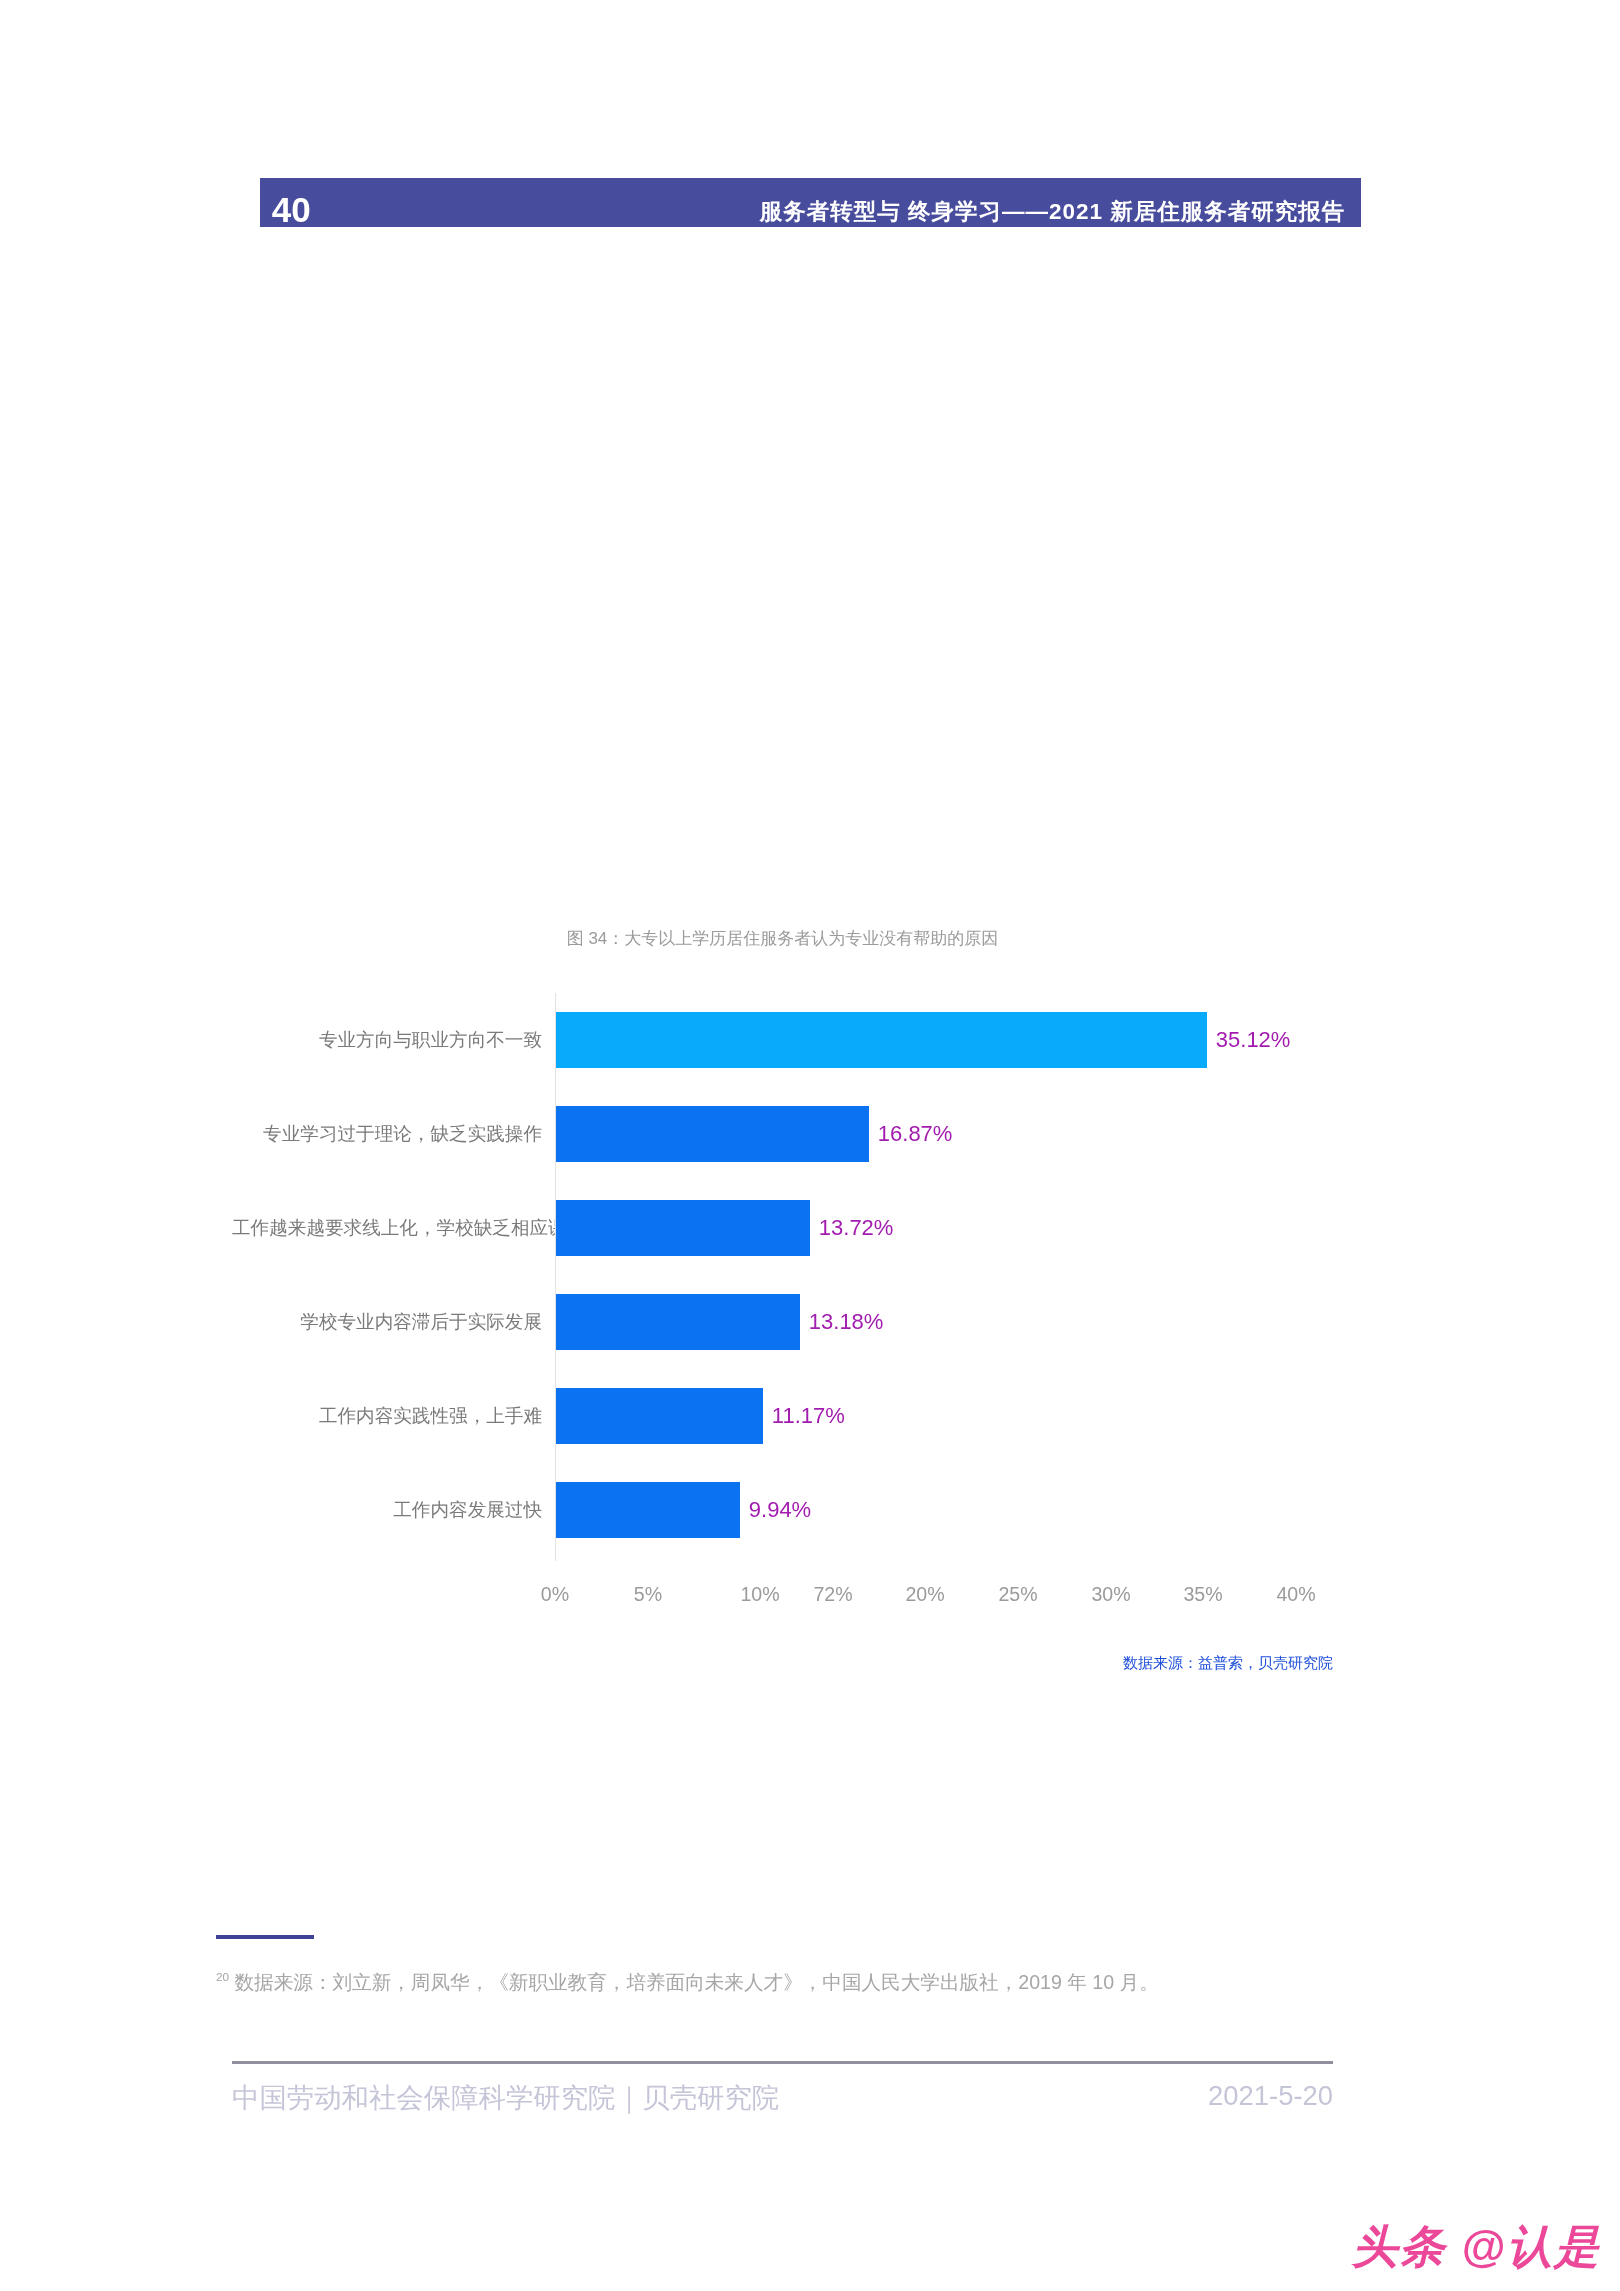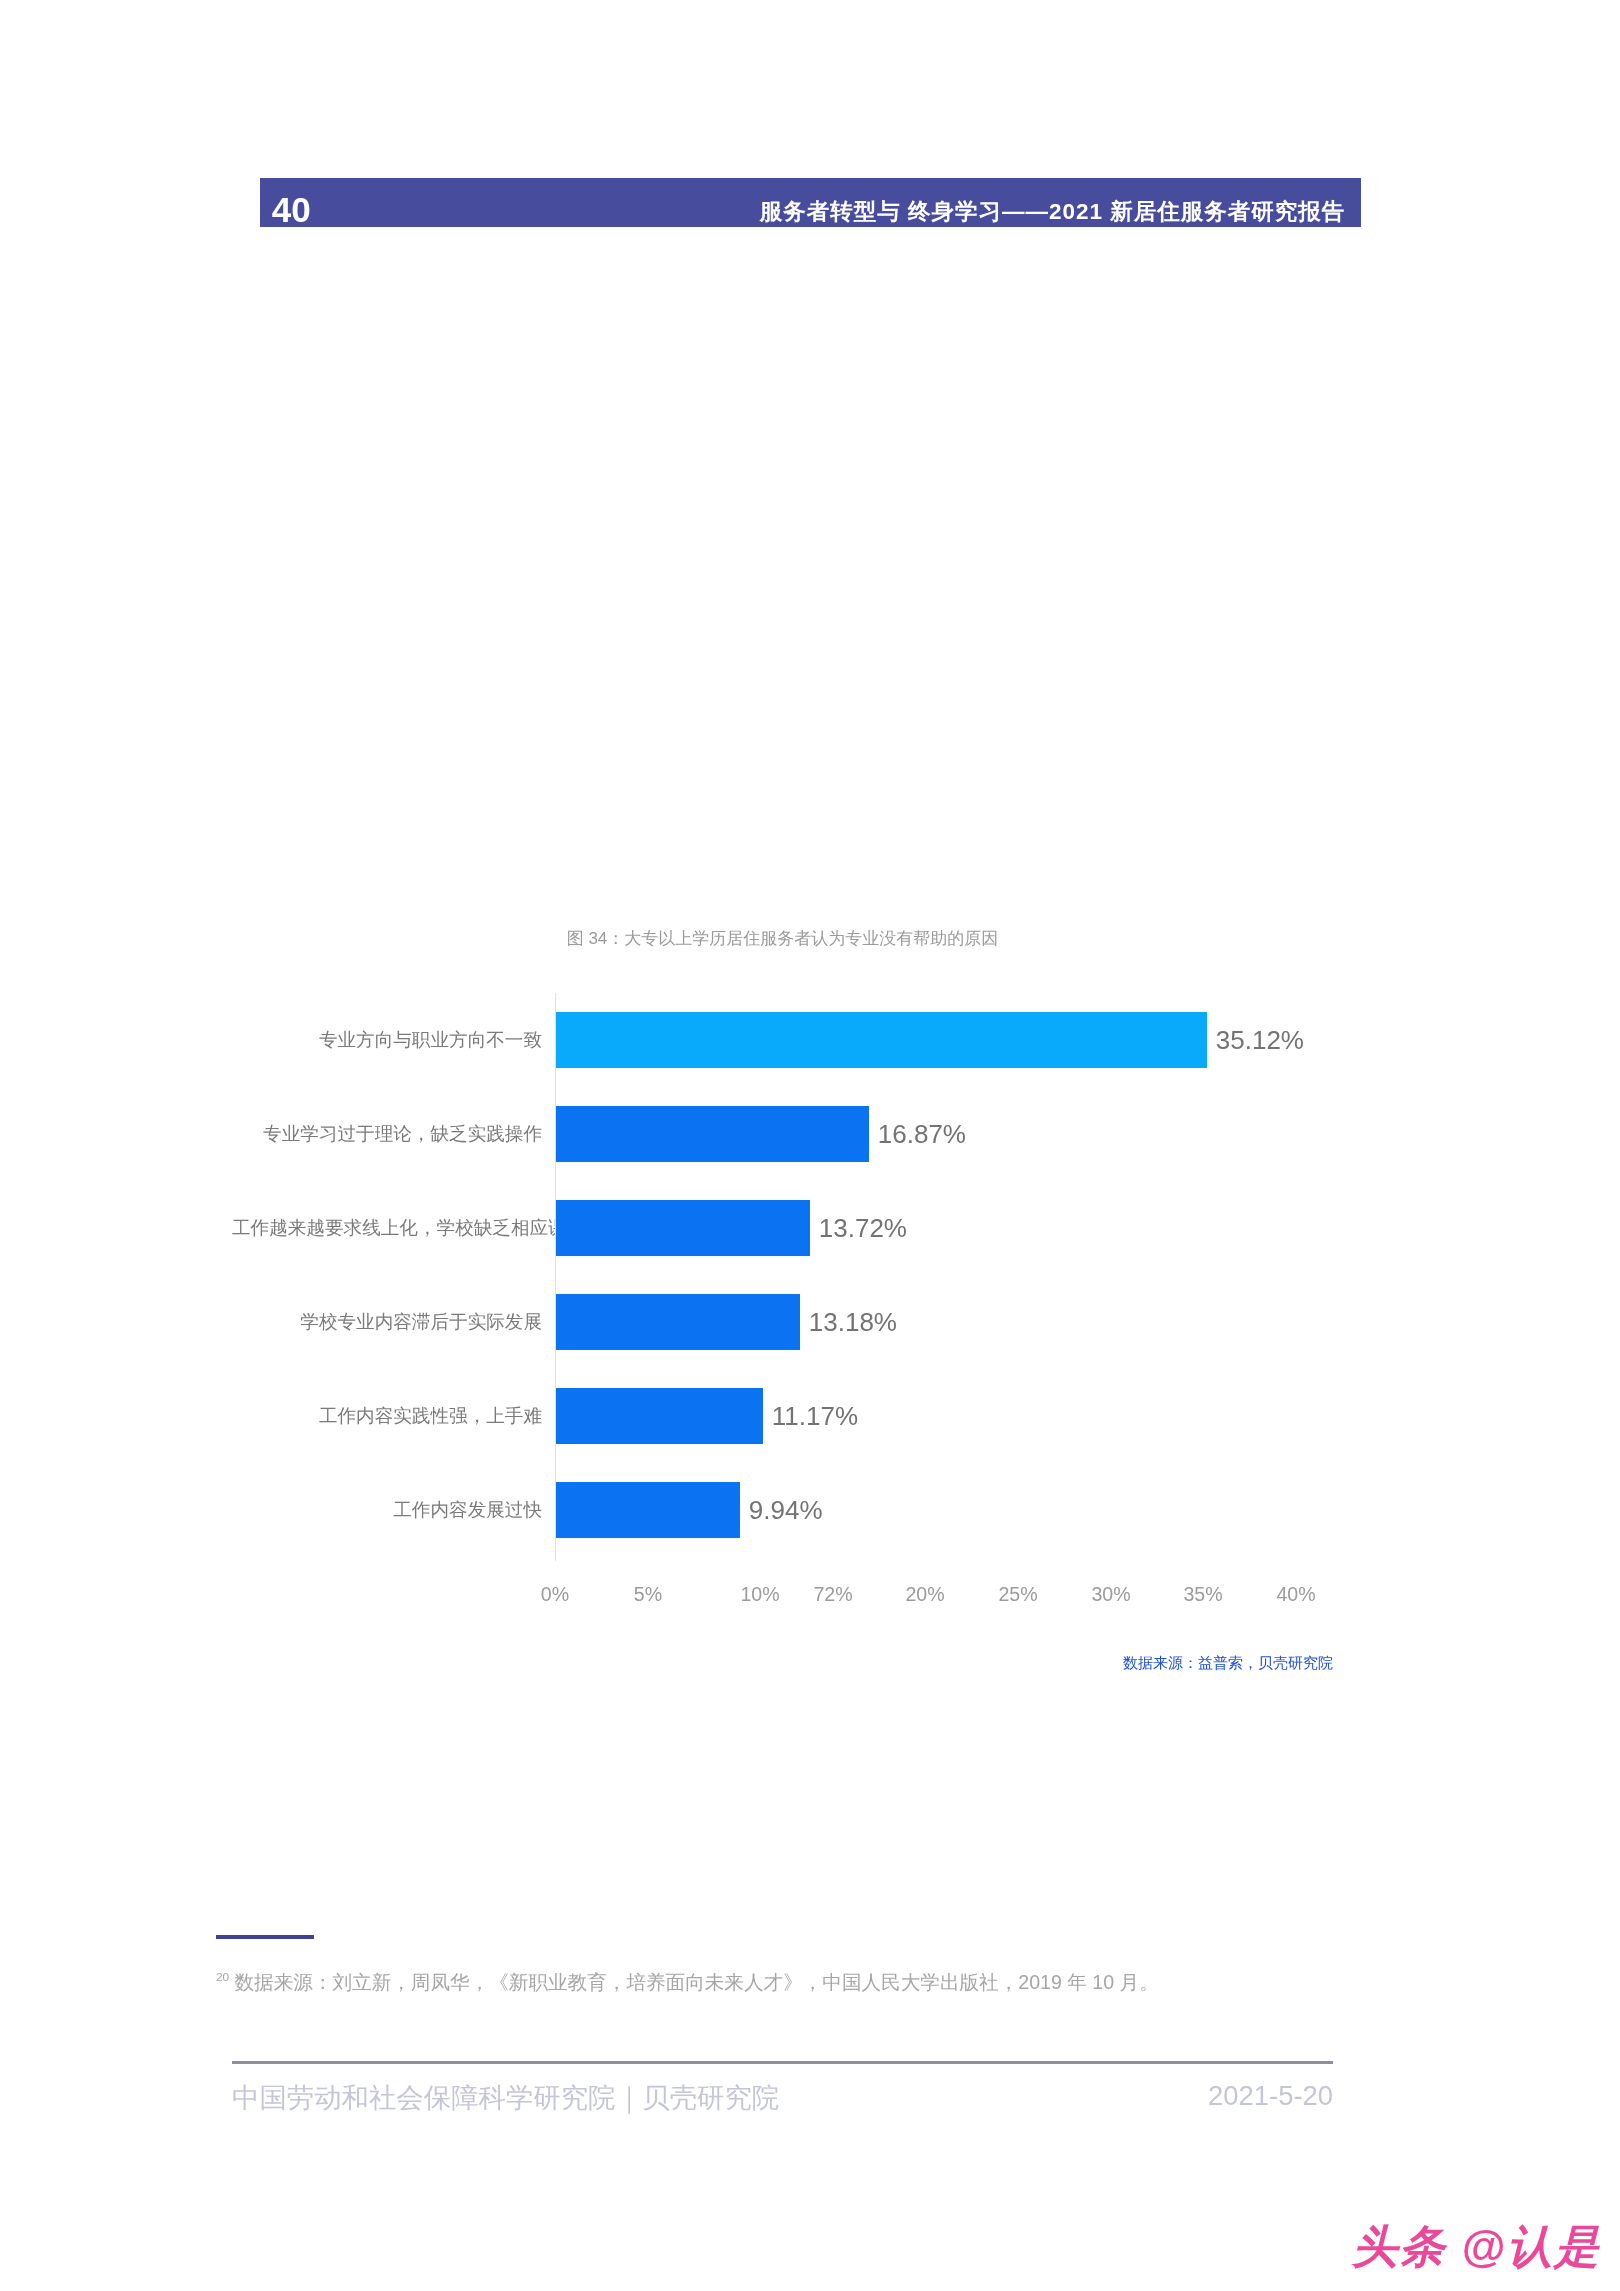--- a/index.html
+++ b/index.html
@@ -21,21 +21,21 @@
   .paragraph sup{font-size:0.55em;vertical-align:super;line-height:0;}
 
   
   .chart-title{position:absolute;left:232px;top:927px;width:1101px;text-align:center;
                color:#9b9b9b;font-size:17px;}
   .chart-rows{position:absolute;left:232px;top:993px;width:1157px;}
   .chart-row{display:flex;align-items:center;height:94px;}
   .chart-label{width:310px;flex:0 0 310px;text-align:right;padding-right:14px;
                color:#7a7a7a;font-size:18.6px;white-space:nowrap;}
   .chart-bar{height:56px;flex:0 0 auto;}
-  .chart-value{margin-left:8.8px;color:#737373;font-size:26px;white-space:nowrap;}
+  .chart-value{margin-left:8.8px;color:#a21caf;font-size:22px;white-space:nowrap;}
   .axis-line{position:absolute;left:555px;top:993px;width:1px;height:568px;background:#e2e2e2;}
   .chart-ticks{position:absolute;left:555px;top:1583px;width:745px;height:29px;}
   .chart-tick{position:absolute;transform:translateX(-50%);color:#9b9b9b;font-size:19.6px;white-space:nowrap;}
   .chart-source{position:absolute;left:232px;top:1654px;width:1101px;text-align:right;
                 color:#1d4ed8;font-size:15px;}
 
   
   .footnote-rule{position:absolute;left:216px;top:1935px;width:98px;height:3.9px;}
   .footnote{position:absolute;left:216px;top:1968px;width:1117px;color:#a6a6a6;font-size:19.6px;line-height:29px;}
   .footnote sup{font-size:0.6em;vertical-align:super;line-height:0;}

